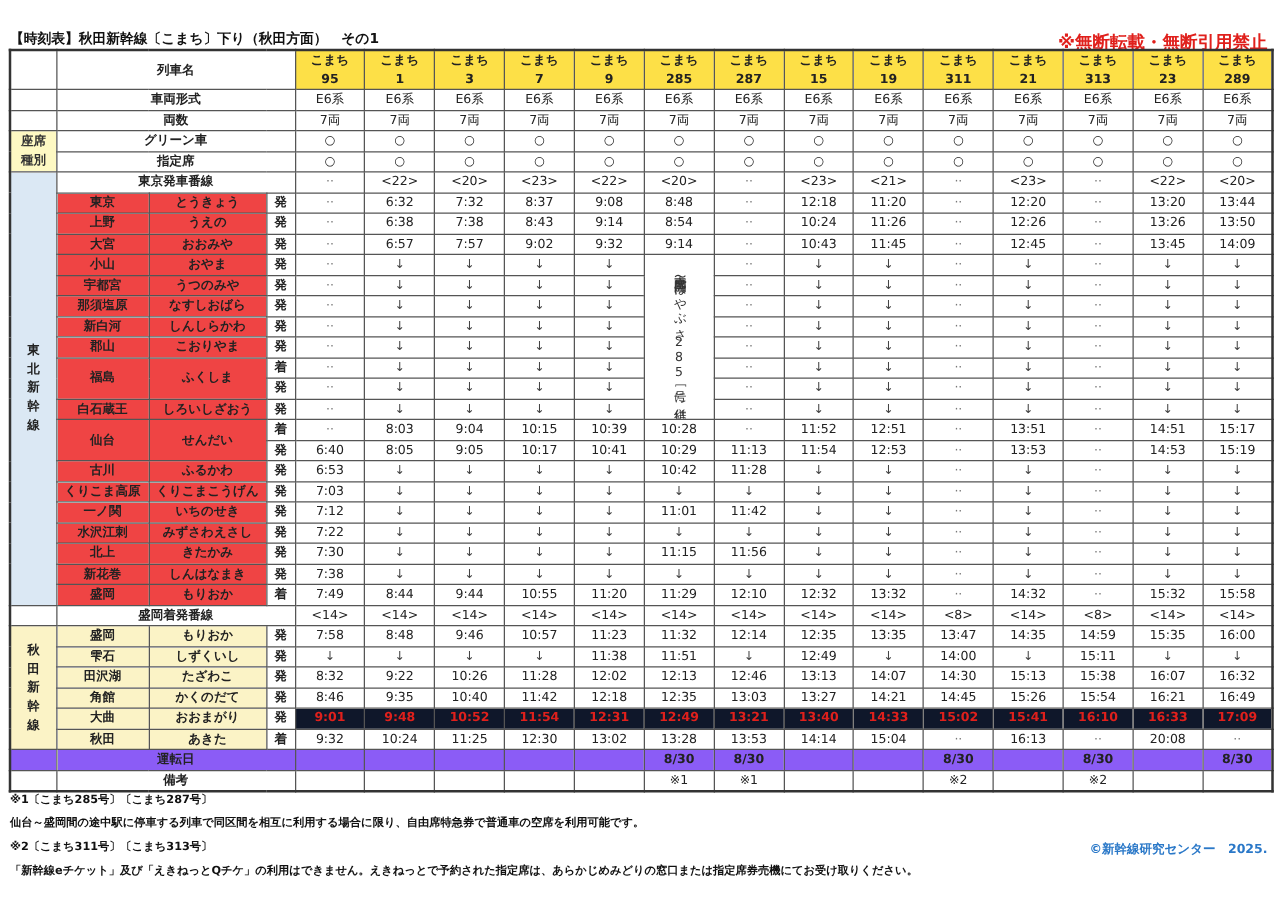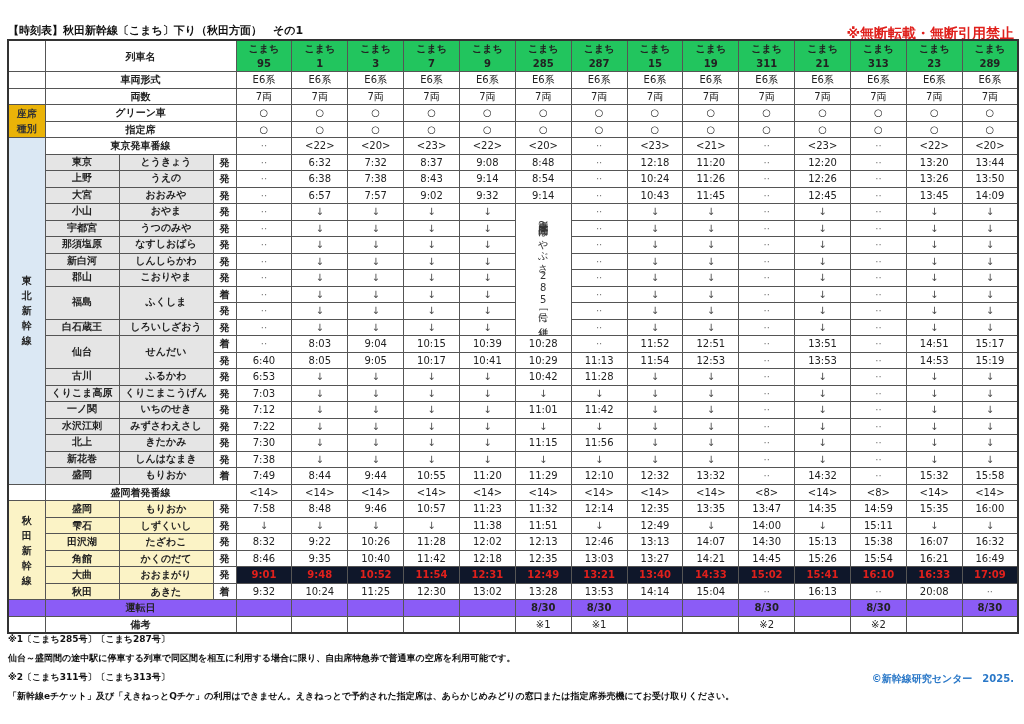--- a/index.html
+++ b/index.html
@@ -1,26 +1,26 @@
 <!DOCTYPE html>
 <html><head>
 <meta charset="utf-8">
 <style>
   html,body{margin:0;padding:0;background:#ffffff;}
   body{width:1024px;height:724px;position:relative;overflow:hidden;font-family:"DejaVu Sans","Liberation Sans",sans-serif;color:#222;}
   .title{position:absolute;left:8px;top:23px;font-size:11px;font-weight:bold;color:#111;}
   .notice{position:absolute;right:10px;top:25px;font-size:14px;font-weight:bold;color:#e0201c;}
   table.tt{position:absolute;left:7px;top:39px;border-collapse:collapse;table-layout:fixed;width:1010px;border:2px solid #333;padding-left:20px;}
   table.tt td{border:1px solid #555;padding:0;text-align:center;vertical-align:middle;font-size:10px;height:15.5px;line-height:15px;overflow:hidden;white-space:nowrap;}
-  td.hdr-train{background:#22c55e;font-weight:bold;font-size:10px;line-height:13px;height:30px;}
+  td.hdr-train{background:#fde047;font-weight:bold;font-size:10px;line-height:13px;height:30px;}
   td.lbl{font-weight:bold;font-size:10px;}
-  td.seat-cat{background:#eab308;font-size:8px;font-weight:bold;color:#333;line-height:13px;}
+  td.seat-cat{background:#fef9c3;font-size:8px;font-weight:bold;color:#333;line-height:13px;}
   td.tohoku-cat{background:#dbe8f4;font-weight:bold;font-size:12px;line-height:20px;white-space:normal;}
   td.akita-cat{background:#fbf3c6;font-weight:bold;font-size:12px;line-height:17px;white-space:normal;}
-  td.st-t{background:#e5e5e5;font-weight:bold;font-family:Liberation Mono, monospace;}
+  td.st-t{background:#ef4444;font-weight:bold;}
   td.st-a{background:#fbf3c6;font-weight:bold;}
   td.ad{font-weight:bold;font-size:10px;}
   td.dots{color:#777;font-size:8px;}
   td.arrow{color:#444;}
   tr.omagari td.v{background:#0f172a;color:#e0201c;font-weight:bold;}
   tr.untenbi td{background:#8b5cf6;font-weight:bold;}
   td.merged{white-space:normal;font-size:9px;line-height:12px;color:#333;}
   .vert{writing-mode:vertical-rl;display:inline-block;text-orientation:upright;letter-spacing:1px;}
   tr.dash-top td.v, tr.dash-top td.ad{border-top:1px dotted #777;}
   .footer{position:absolute;left:8px;font-size:9px;font-weight:bold;color:#111;}

